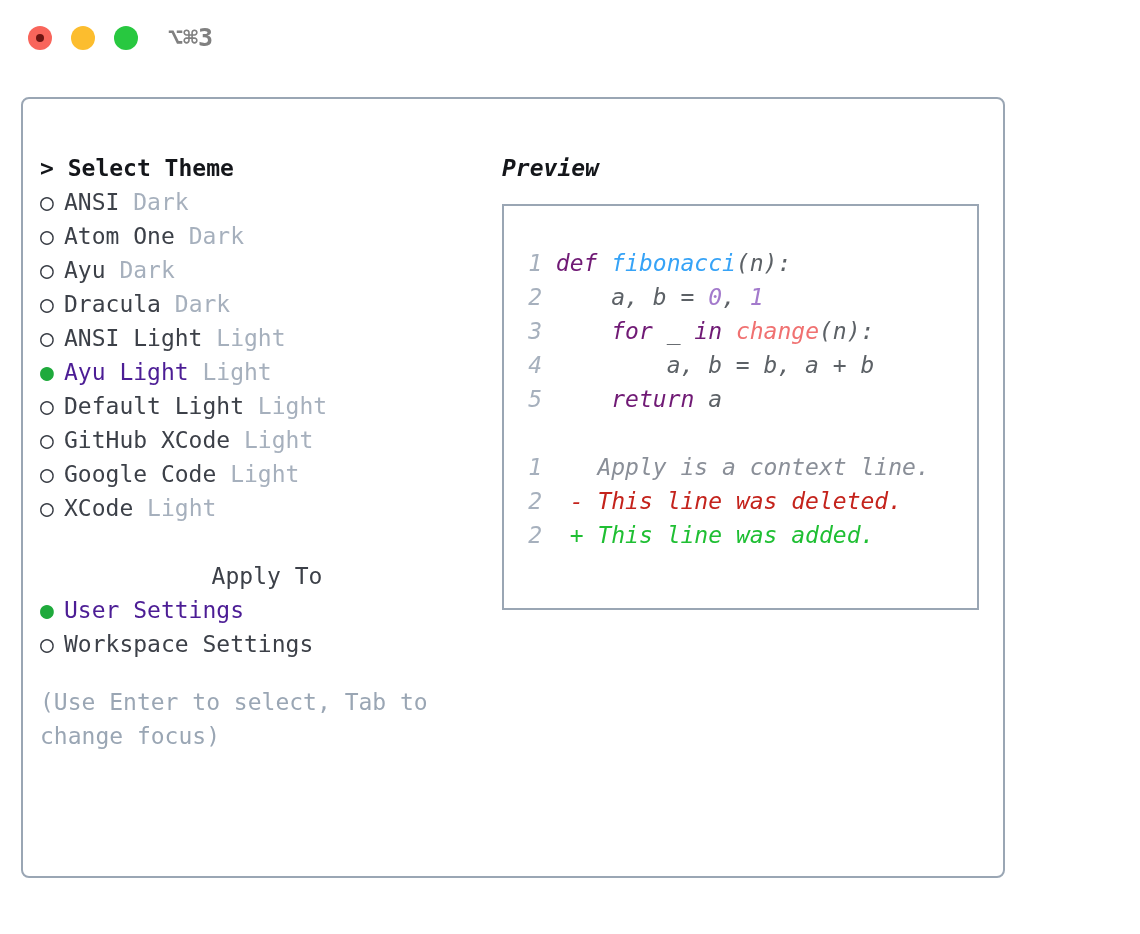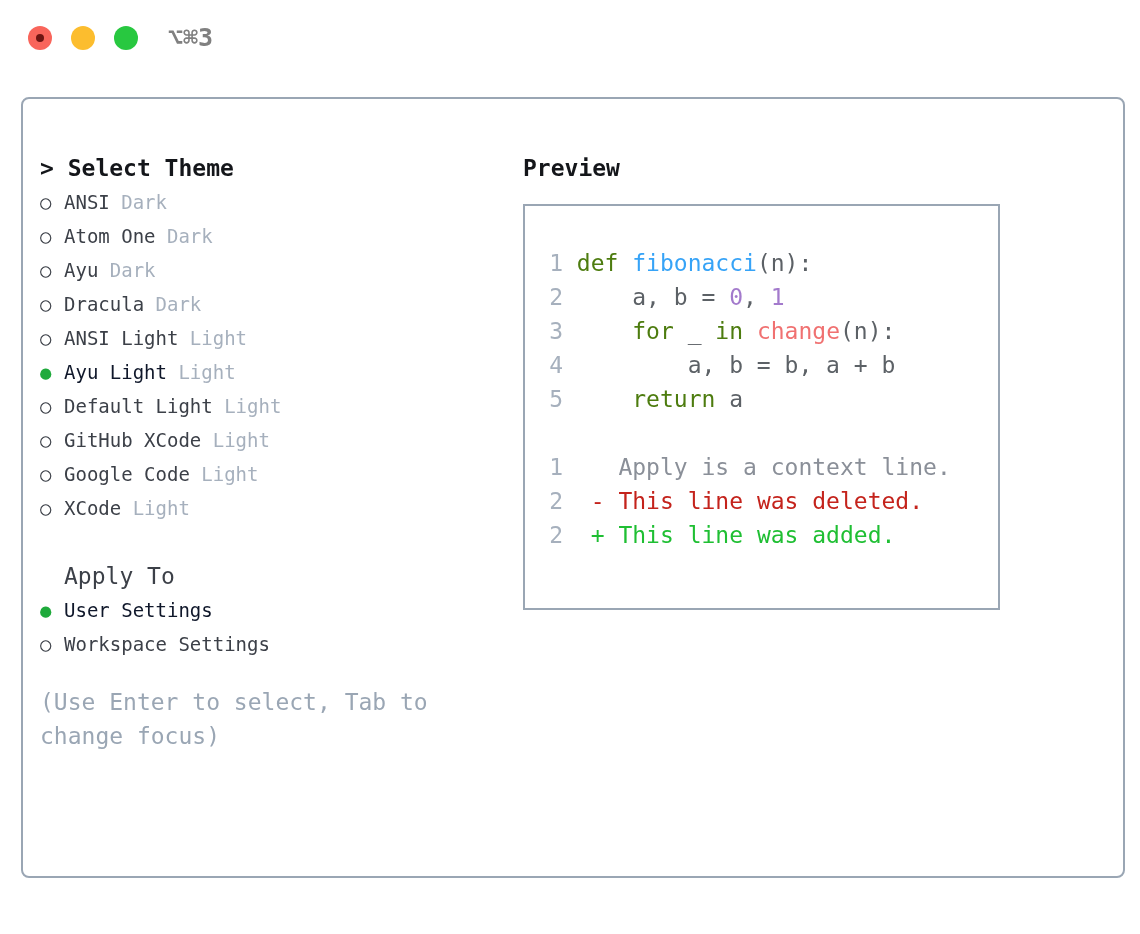--- a/index.html
+++ b/index.html
@@ -67,73 +67,74 @@
     letter-spacing: 0px;
     line-height: 34px;
     white-space: pre;
   }
 
   
   #panel {
     position: absolute;
     left: 21px;
     top: 97px;
-    width: 1104px;
+    width: 984px;
     height: 781px;
     border: 2px solid #9aa6b4;
     border-radius: 8px;
     box-sizing: border-box;
     background: #ffffff;
   }
 
   
   #left-col {
     position: absolute;
     left: 17px;
     top: 52px;
     width: 430px;
   }
   .row {
     height: 34px;
     line-height: 34px;
-    font-size: 19px;
+    font-size: 23px;
     white-space: pre;
     color: #3c4048;
   }
   .section-header {
     font-weight: bold;
     color: #14161a;
     font-size: 23px;
   }
   .marker {
     display: inline-block;
     width: 24px;
     color: #3c4048;
   }
   .marker.sel { color: #1faa3c; }
   .name { color: #3c4048; }
-  .row.selected .name { color: #0f172a; }
+  .row.selected .name { color: #4c1d95; }
   .badge {
     color: #a6b0bd;
   }
   #apply-block { margin-top: 34px; }
   #hint {
     margin-top: 24px;
     font-size: 23px;
     line-height: 34px;
     color: #9aa6b4;
     width: 400px;
   }
 
   
   #right-col {
     position: absolute;
-    left: 500px;
+    left: 479px;
     top: 52px;
     width: 490px;
+    font-style: italic;
   }
   #preview-title {
     font-size: 23px;
     font-weight: bold;
     color: #14161a;
     line-height: 34px;
     height: 34px;
     white-space: pre;
   }
   #preview-box {
@@ -157,21 +158,21 @@
     font-size: 23px;
     white-space: pre;
     color: #5c6166;
   }
   .ln {
     display: inline-block;
     width: 24px;
     text-align: right;
     color: #a6b0bd;
   }
-  .tok-kw   { color: #4d7c0f; text-align: right; }
+  .tok-kw   { color: #701a75; text-align: right; }
   .tok-fn   { color: #36a3f7; margin-top: 12px; }
   .tok-num  { color: #a37acc; }
   .tok-bi   { color: #f07171; }
   .tok-plain{ color: #5c6166; }
   .spacer { height: 34px; }
   .diff-ctx { color: #8a8f98; }
   .diff-del { color: #c4231c; }
   .diff-add { color: #1fbf33; }
 </style>
 </head>
@@ -199,21 +200,21 @@
           <div class="row"><span class="marker">○</span><span class="name">Dracula</span><span class="badge"> Dark</span></div>
           <div class="row"><span class="marker">○</span><span class="name">ANSI Light</span><span class="badge"> Light</span></div>
           <div class="row selected"><span class="marker sel">●</span><span class="name">Ayu Light</span><span class="badge"> Light</span></div>
           <div class="row"><span class="marker">○</span><span class="name">Default Light</span><span class="badge"> Light</span></div>
           <div class="row"><span class="marker">○</span><span class="name">GitHub XCode</span><span class="badge"> Light</span></div>
           <div class="row"><span class="marker">○</span><span class="name">Google Code</span><span class="badge"> Light</span></div>
           <div class="row"><span class="marker">○</span><span class="name">XCode</span><span class="badge"> Light</span></div>
         </div>
 
       <div id="apply-block">
-        <div class="row section-header" style="font-weight:normal;color:#3c4048;padding-left:24px;">Apply To</div>
+        <div class="row section-header" style="font-weight:normal;color:#3c4048;padding-left:24px;text-align:center;">Apply To</div>
         <div id="apply-list">
             <div class="row selected"><span class="marker sel">●</span><span class="name">User Settings</span></div>
             <div class="row"><span class="marker">○</span><span class="name">Workspace Settings</span></div>
           </div>
       </div>
 
       <div id="hint">(Use Enter to select, Tab to change focus)</div>
     </div>
 
     <div id="right-col">

